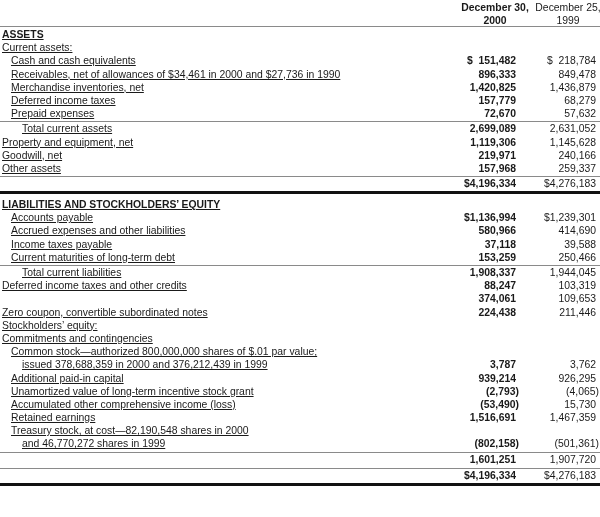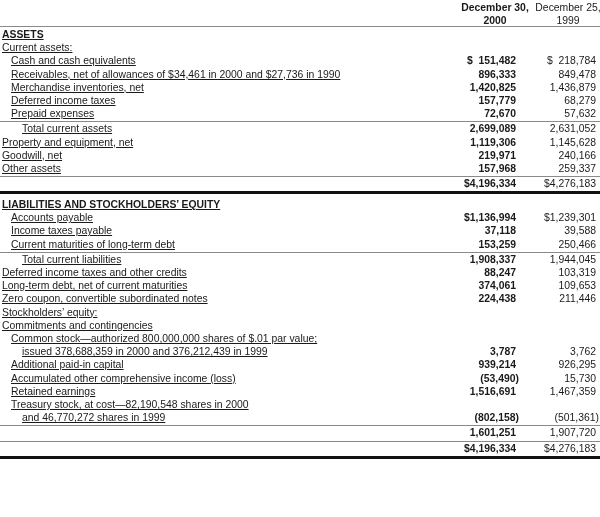--- a/index.html
+++ b/index.html
@@ -112,20 +112,25 @@
   <div class="row bold">
     <span class="lbl">LIABILITIES AND STOCKHOLDERS’ EQUITY</span>
   </div>
 
   <div class="row i1">
     <span class="lbl">Accounts payable</span>
     <span class="v1">$1,136,994</span>
     <span class="v2">$1,239,301</span>
   </div>
   <div class="row i1">
+    <span class="lbl">Accrued expenses and other liabilities</span>
+    <span class="v1">580,966</span>
+    <span class="v2">414,690</span>
+  </div>
+  <div class="row i1">
     <span class="lbl">Income taxes payable</span>
     <span class="v1">37,118</span>
     <span class="v2">39,588</span>
   </div>
   <div class="row i1">
     <span class="lbl">Current maturities of long-term debt</span>
     <span class="v1">153,259</span>
     <span class="v2">250,466</span>
   </div>
 
@@ -133,21 +138,20 @@
     <span class="lbl">Total current liabilities</span>
     <span class="v1">1,908,337</span>
     <span class="v2">1,944,045</span>
   </div>
   <div class="row">
     <span class="lbl">Deferred income taxes and other credits</span>
     <span class="v1">88,247</span>
     <span class="v2">103,319</span>
   </div>
   <div class="row">
-    <span class="lbl">Long-term debt, net of current maturities</span>
     <span class="v1">374,061</span>
     <span class="v2">109,653</span>
   </div>
   <div class="row">
     <span class="lbl">Zero coupon, convertible subordinated notes</span>
     <span class="v1">224,438</span>
     <span class="v2">211,446</span>
   </div>
   <div class="row">
     <span class="lbl">Stockholders’ equity:</span>
@@ -162,20 +166,25 @@
     <span class="lbl">issued 378,688,359 in 2000 and 376,212,439 in 1999</span>
     <span class="v1">3,787</span>
     <span class="v2">3,762</span>
   </div>
   <div class="row i1">
     <span class="lbl">Additional paid-in capital</span>
     <span class="v1">939,214</span>
     <span class="v2">926,295</span>
   </div>
   <div class="row i1">
+    <span class="lbl">Unamortized value of long-term incentive stock grant</span>
+    <span class="v1" style="right:81px">(2,793)</span>
+    <span class="v2" style="right:1px">(4,065)</span>
+  </div>
+  <div class="row i1">
     <span class="lbl">Accumulated other comprehensive income (loss)</span>
     <span class="v1" style="right:81px">(53,490)</span>
     <span class="v2">15,730</span>
   </div>
   <div class="row i1">
     <span class="lbl">Retained earnings</span>
     <span class="v1">1,516,691</span>
     <span class="v2">1,467,359</span>
   </div>
   <div class="row i1">

